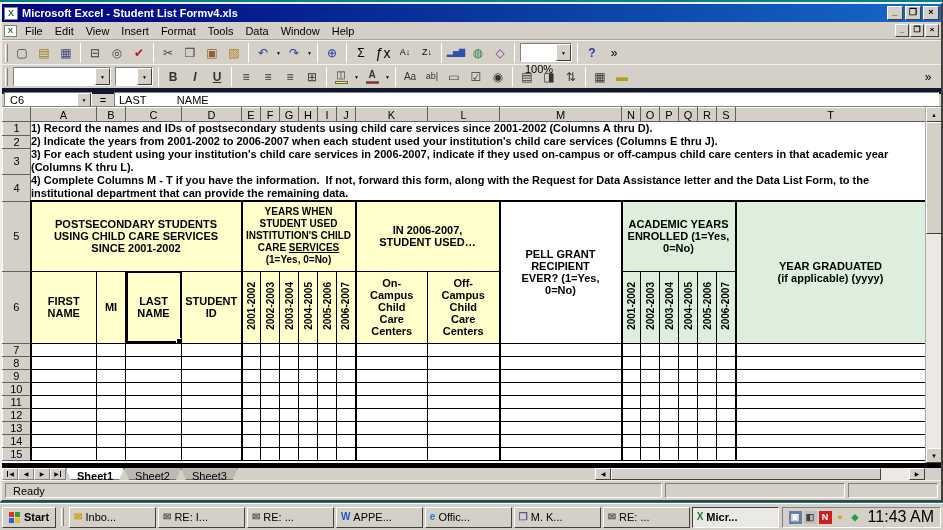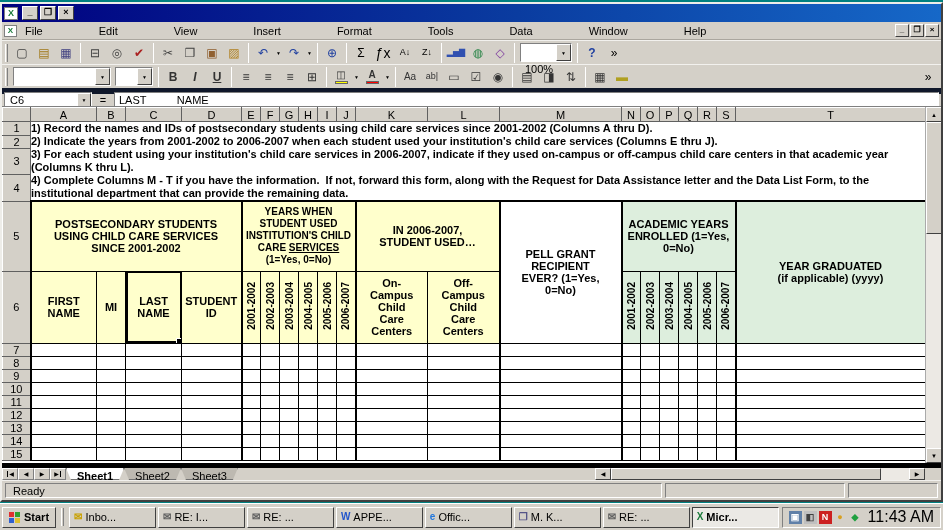--- a/index.html
+++ b/index.html
@@ -35,21 +35,21 @@
     border:1px solid; border-color:#fff #404040 #404040 #fff;
     font-size:9px; font-weight:bold; line-height:11px; text-align:center;
   }
   .menubar {
     height:18px; flex:0 0 18px; display:flex; align-items:center;
     font-size:11px; padding:0 2px; gap:2px; border-bottom:1px solid #aaa69e;
   }
   .wb-icon { width:13px; height:12px; background:#fff; border:1px solid #808080;
     display:flex; align-items:center; justify-content:center; }
   .wb-icon .app-icon-x { font-size:8px; }
-  .menu-items { display:flex; flex:1;gap:44px; }
+  .menu-items { display:flex; flex:1; }
   .menu-item { padding:2px 6px; color:#000; }
   .wb-controls { display:flex; gap:1px; }
   .wb-btn {
     width:14px; height:13px; background:#d4d0c8; color:#000;
     border:1px solid; border-color:#fff #404040 #404040 #fff;
     font-size:8px; font-weight:bold; line-height:10px; text-align:center;
   }
 
   
   .toolbar { height:24px; flex:0 0 24px; display:flex; align-items:center;
@@ -201,20 +201,21 @@
 </head>
 <body>
 
 <div class="desktop">
   <div class="window">
 
     <div class="titlebar">
       <span class="app-icon">
           <span class="app-icon-x">X</span>
         </span>
+      <span class="title-text">Microsoft Excel - Student List Formv4.xls</span>
       <span class="win-controls">
         <span class="win-btn">_</span>
         <span class="win-btn">❐</span>
         <span class="win-btn">×</span>
       </span>
     </div>
 
     <div class="menubar">
       <span class="wb-icon">
           <span class="app-icon-x">X</span>

